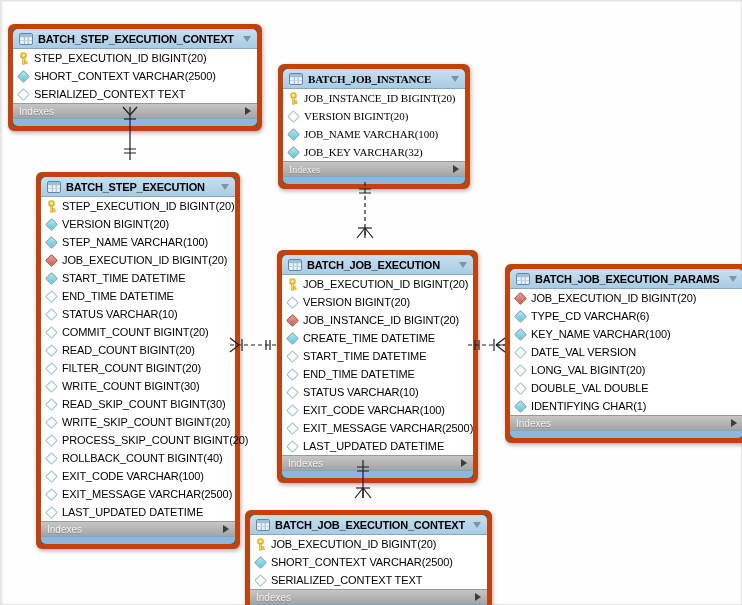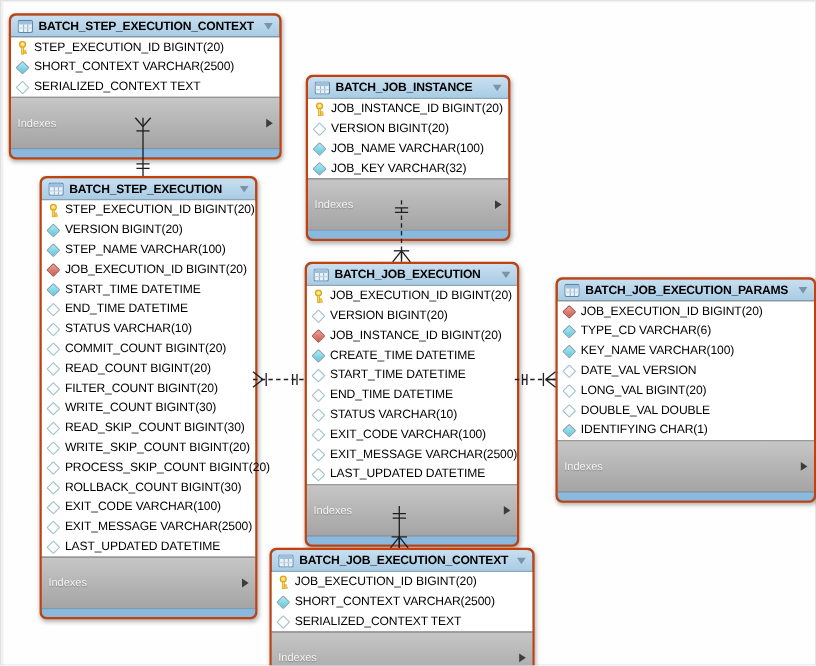--- a/index.html
+++ b/index.html
@@ -4,25 +4,26 @@
 <style>
   html,body{margin:0;padding:0;background:#ffffff;}
   #canvas{
     position:relative;width:742px;height:605px;overflow:hidden;
     background:#fefefe;
     box-shadow: inset 0 0 0 1px #e2e2e2, inset 3px 2px 0 #f1f1f1;
     font-family:"Liberation Sans", sans-serif;
   }
   .tbl{
     position:absolute;
-    background:#737373;
-    border:2px solid #c2410c;
+    background:#0f766e;
+    border:5px solid #c2410c;
     border-radius:6px;
     box-shadow:1px 2px 4px rgba(0,0,0,0.30);
     font-size:11px;
+    margin-top:12px;
   }
   .tbl-header{
     display:flex;align-items:center;gap:5px;
     height:19px;padding:0 6px;
     background:linear-gradient(#c9dff0,#a8cce4);
     border-bottom:1px solid #8aa7bd;
     border-radius:5px 5px 0 0;
     font-weight:bold;color:#000;
     white-space:nowrap;
   }
@@ -43,21 +44,21 @@
   .diamond{
     width:7px;height:7px;transform:rotate(45deg);border-radius:1px;
     margin:0 1px;
   }
   .diamond-filled{background:linear-gradient(135deg,#aeeaf2,#5cc8dc);border:1px solid #7fa2b0;}
   .diamond-open{background:#fdfdfd;border:1px solid #9fc2ce;}
   .diamond-red{background:linear-gradient(135deg,#f0a198,#cc5a4e);border:1px solid #a05048;}
   .keysvg{width:11px;height:13px;}
   .tbl-footer{
     display:flex;align-items:center;
-    height:14px;padding:16px 6px;
+    height:14px;padding:0 6px;
     background:linear-gradient(#c6c6c6,#a4a4a4);
     border-top:1px solid #9a9a9a;
     color:#f4f4f4;font-size:10px;
     text-shadow:0 1px 1px rgba(0,0,0,0.25);
   }
   .idx-label{flex:1;}
   .idx-arrow{
     width:0;height:0;
     border-top:4px solid transparent;border-bottom:4px solid transparent;
     border-left:6px solid #3c3c3c;
@@ -116,21 +117,21 @@
           <span class="colicon diamond diamond-open"></span>
           <span class="collabel">SERIALIZED_CONTEXT TEXT</span>
         </div>
       </div>
       <div class="tbl-footer">
         <span class="idx-label">Indexes</span>
         <span class="idx-arrow"></span>
       </div>
       <div class="tbl-strip"></div>
     </div>
-  <div class="tbl" style="left:278px; top:68px;  width:182px;">
+  <div class="tbl" style="left:278px; top:52px;  width:182px;font-family:Liberation Serif, serif;">
       <div class="tbl-header">
         <svg class="tbl-icon" width="14" height="12">
           <use href="#sym-table"></use>
         </svg>
         <span class="tbl-name">BATCH_JOB_INSTANCE</span>
         <span class="collapse-arrow"></span>
       </div>
       <div class="tbl-body">
         <div class="tbl-row">
           <svg class="colicon keysvg">
@@ -219,21 +220,21 @@
         <div class="tbl-row">
           <span class="colicon diamond diamond-open"></span>
           <span class="collabel">WRITE_SKIP_COUNT BIGINT(20)</span>
         </div>
         <div class="tbl-row">
           <span class="colicon diamond diamond-open"></span>
           <span class="collabel">PROCESS_SKIP_COUNT BIGINT(20)</span>
         </div>
         <div class="tbl-row">
           <span class="colicon diamond diamond-open"></span>
-          <span class="collabel">ROLLBACK_COUNT BIGINT(30)</span>
+          <span class="collabel">ROLLBACK_COUNT BIGINT(40)</span>
         </div>
         <div class="tbl-row">
           <span class="colicon diamond diamond-open"></span>
           <span class="collabel">EXIT_CODE VARCHAR(100)</span>
         </div>
         <div class="tbl-row">
           <span class="colicon diamond diamond-open"></span>
           <span class="collabel">EXIT_MESSAGE VARCHAR(2500)</span>
         </div>
         <div class="tbl-row">

